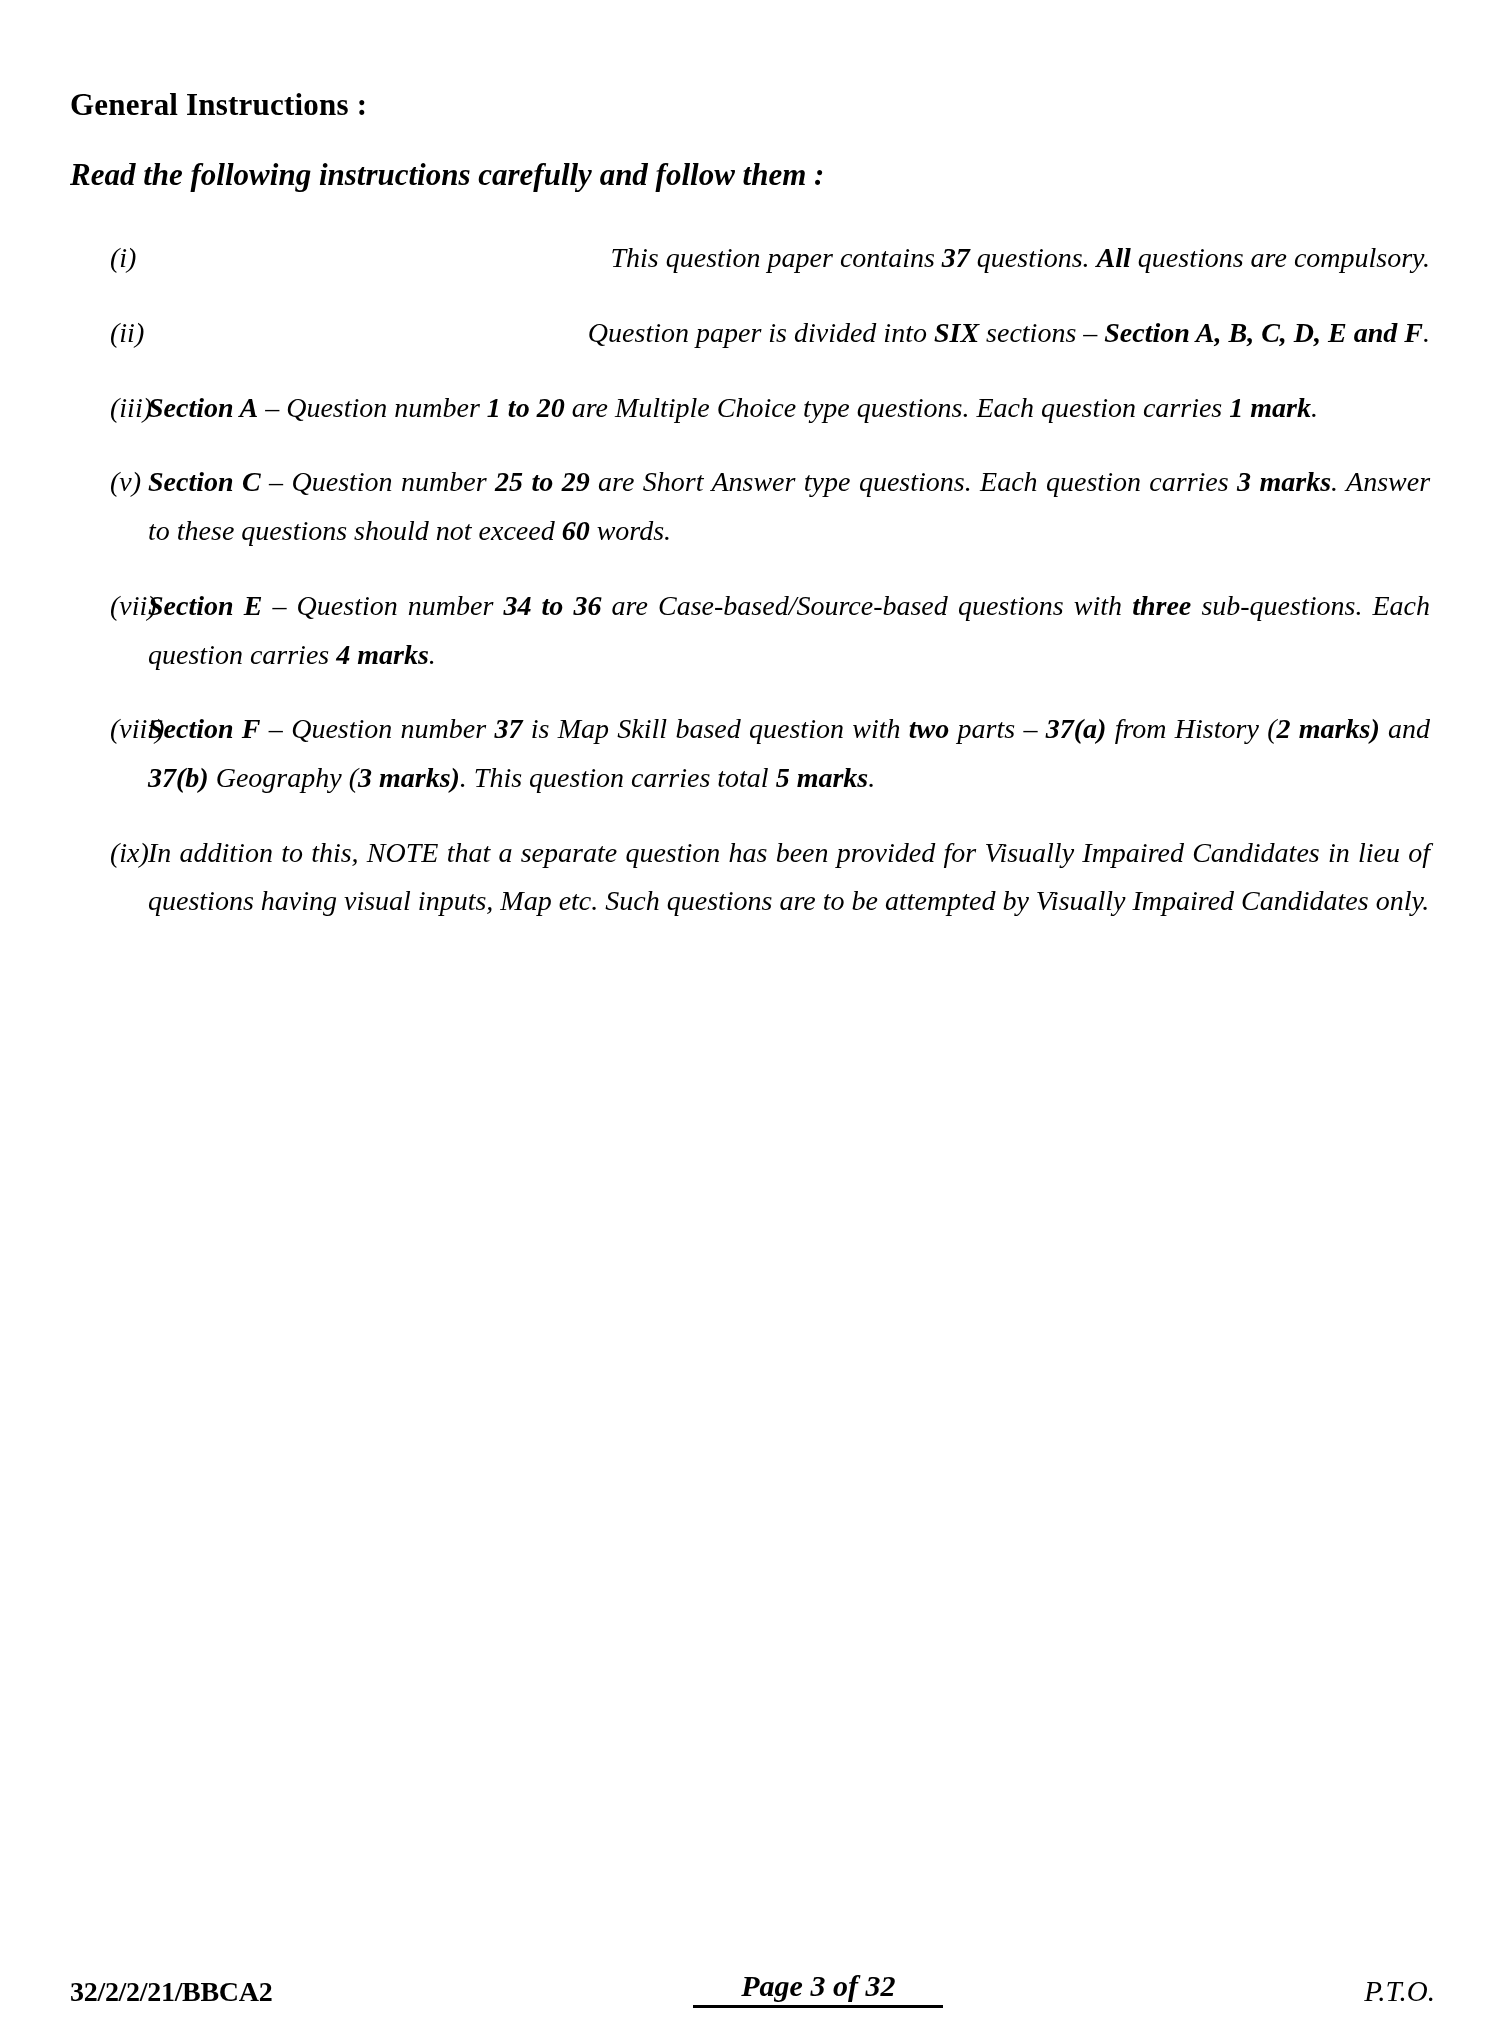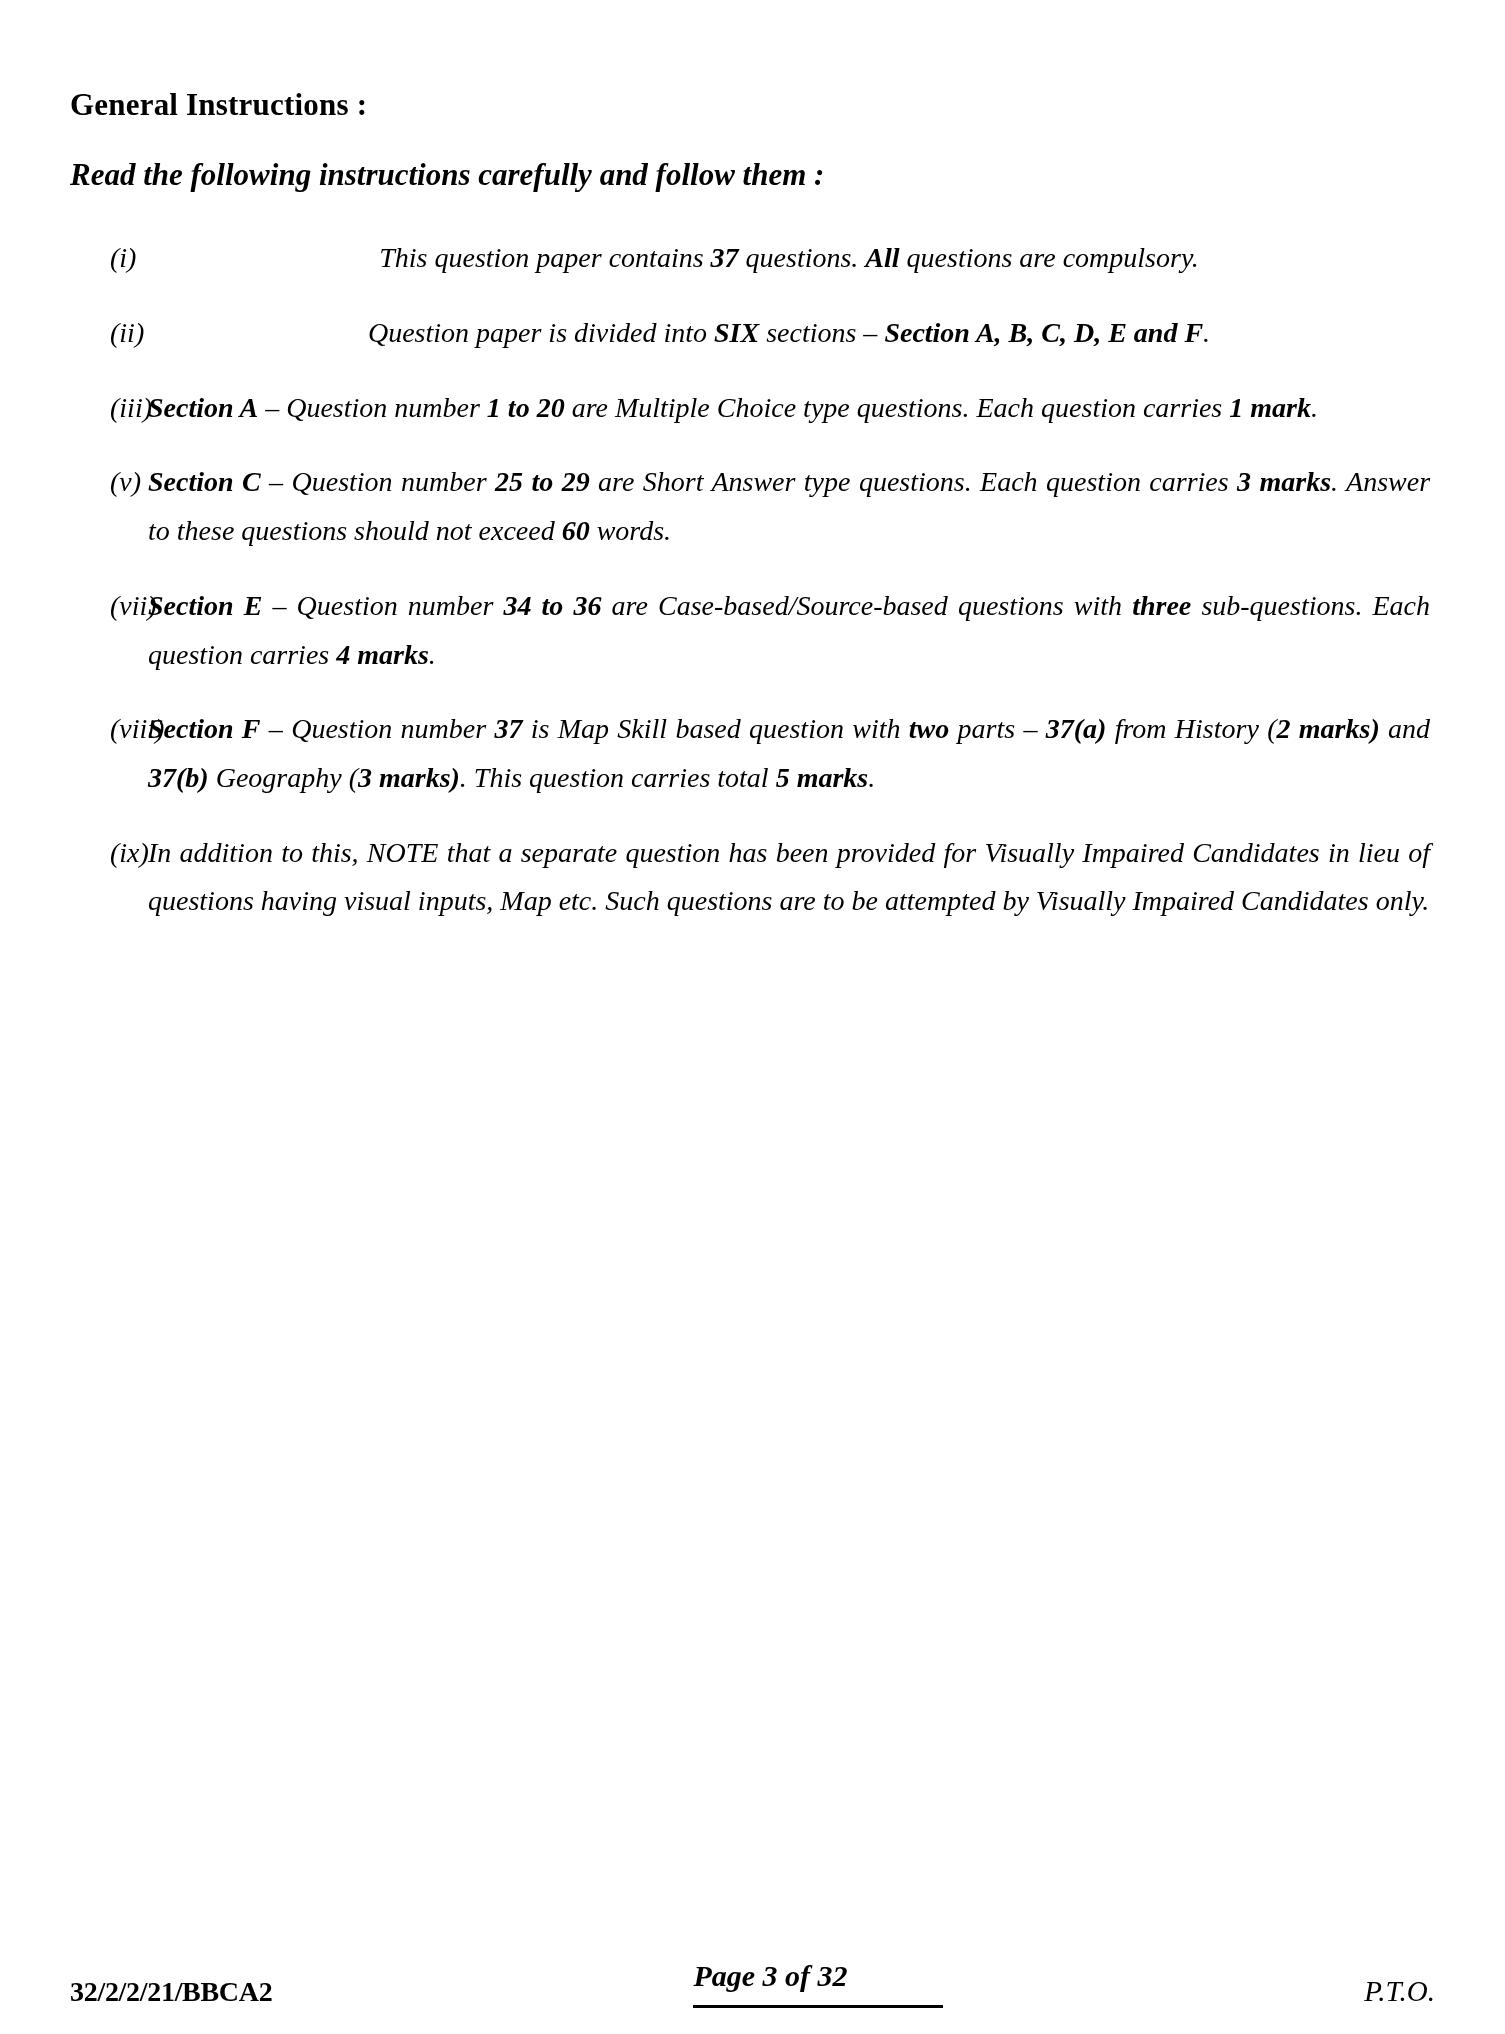--- a/index.html
+++ b/index.html
@@ -77,21 +77,21 @@
   .instr-body {
     flex: 1 1 auto;
     font-style: italic;
     font-size: 28px;
     line-height: 1.74;
     text-align: justify;
     text-justify: inter-word;
     hyphens: none;
   }
   .instr-body.no-justify {
-    text-align: center;
+    text-align: right;
     font-family: Liberation Serif, serif;
   }
   .instr-body b {
     font-weight: bold;
     font-style: italic;
   }
 
   
   .footer {
     position: absolute;
@@ -108,24 +108,25 @@
   .footer-left {
     flex: 0 0 auto;
     font-style: normal;
     font-weight: bold;
     font-size: 28px;
     letter-spacing: -0.3px;
     text-align: right;
   }
   .footer-center {
     flex: 0 0 auto;
+    text-align: center;
     font-style: italic;
     font-weight: bold;
     font-size: 30px;
-    padding-bottom: 12px;
+    padding-bottom: 2px;
     border-bottom: 3px solid #000;
     min-width: 250px;
   }
   .footer-right {
     flex: 0 0 auto;
     font-style: italic;
     font-weight: normal;
     font-size: 29px;
   }
 </style>

